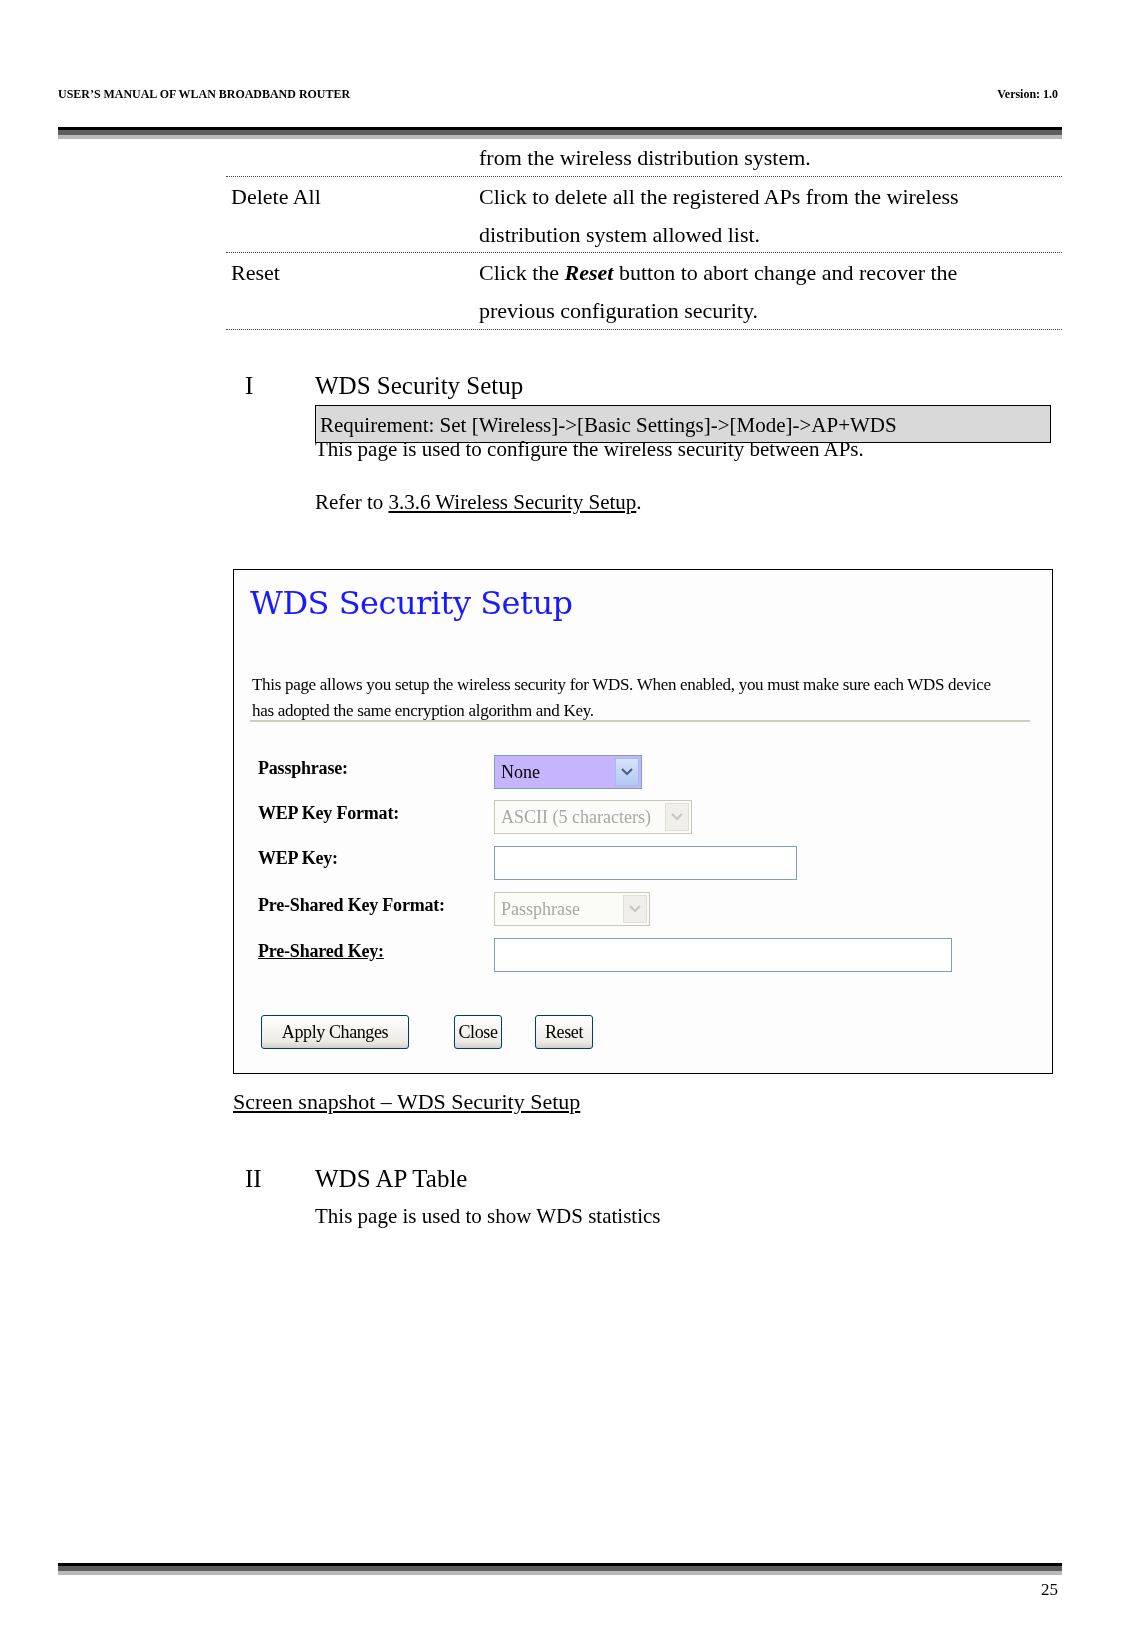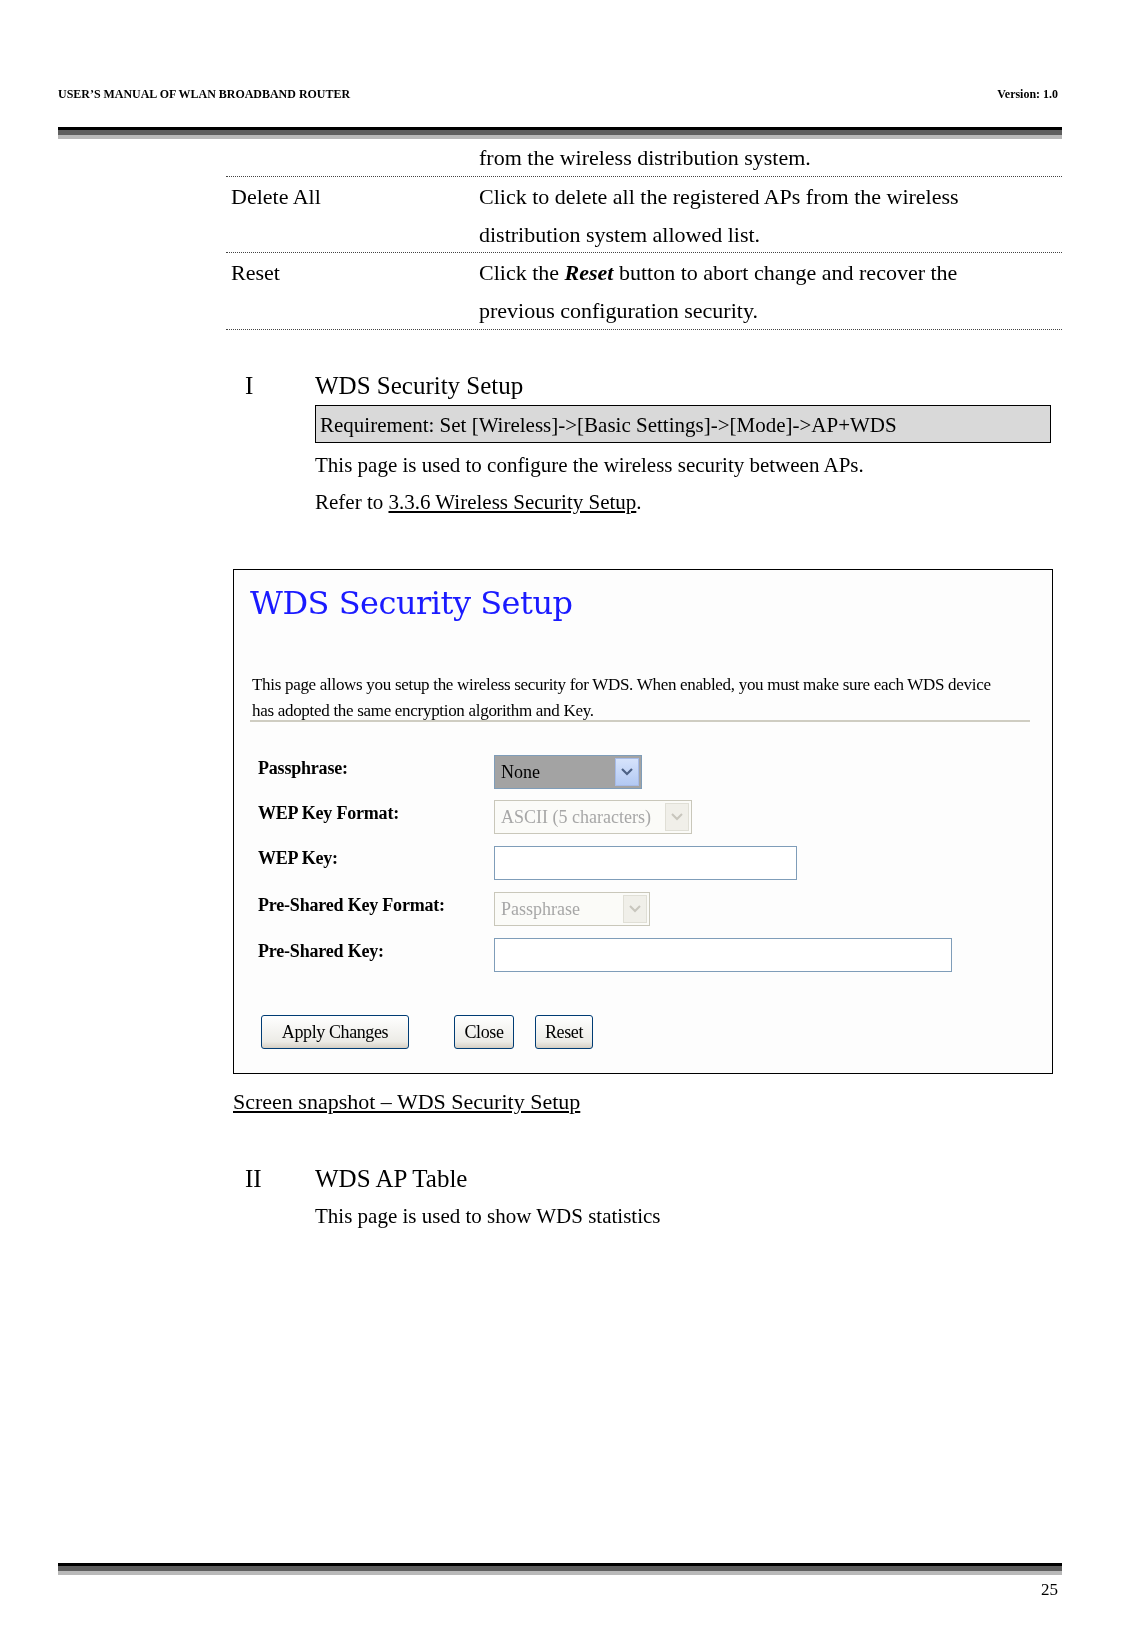--- a/index.html
+++ b/index.html
@@ -44,21 +44,21 @@
   .app-desc {
     left: 18px; top: 102px; font-size: 17px; line-height: 26px; width: 760px;
     font-family: "Liberation Serif", serif; letter-spacing: -0.3px;
   }
   .app-hr { left: 16px; top: 150px; width: 780px; height: 0; border-top: 2px solid #cfcdc2; }
   .lbl {
     left: 24px; font-family: "Liberation Serif", serif; font-weight: bold;
     font-size: 18px; white-space: nowrap; letter-spacing: -0.2px;
   }
   .sel {
-    border: 1px solid #7f9db9; background: #a3a3a3; box-sizing: border-box;
+    border: 1px solid #7f9db9; background: #c4b5fd; box-sizing: border-box;
     height: 34px; font-size: 18px; line-height: 32px; padding-left: 6px;
     font-family: "Liberation Serif", serif;
   }
   .sel.disabled { border-color: #c9c7ba; color: #a7a7a7; background: #fbfbf8; }
   .sel .arrow {
     position: absolute; right: 2px; top: 2px; width: 24px; height: 28px;
     background: linear-gradient(#d6e3fb, #b3c9f3); border: 1px solid #a6bbe8;
     box-sizing: border-box; display: flex; align-items: center; justify-content: center;
   }
   .sel.disabled .arrow { background: #f0efe9; border-color: #e0dfd6; }
@@ -97,21 +97,21 @@
 
   <div class="abs tbl-text" style="left:231px; top:260px;">Reset</div>
   <div class="abs tbl-text" style="left:479px; top:260px;"><span>Click the </span><b><i>Reset</i></b><span> button to abort change and recover the</span></div>
   <div class="abs tbl-text" style="left:479px; top:298px;">previous configuration security.</div>
   <div class="abs sep" style="left:226px; width:836px; top:329px;"></div>
 </div>
 
 <div class="abs sec-num" style="left:245px; top:372px;">I</div>
 <div class="abs sec-title" style="left:315px; top:372px;">WDS Security Setup</div>
 <div class="abs req-box">Requirement: Set [Wireless]-&gt;[Basic Settings]-&gt;[Mode]-&gt;AP+WDS</div>
-<div class="abs para" style="left:315px; top:453px;">This page is used to configure the wireless security between APs.</div>
+<div class="abs para" style="left:315px; top:437px;">This page is used to configure the wireless security between APs.</div>
 <div class="abs para" style="left:315px; top:490px;"><span>Refer to </span><span class="link">3.3.6 Wireless Security Setup</span><span>.</span></div>
 
 <div class="abs frame">
   <div class="abs app-title">WDS Security Setup</div>
   <div class="abs app-desc">This page allows you setup the wireless security for WDS. When enabled, you must make sure each WDS device has adopted the same encryption algorithm and Key.</div>
   <div class="abs app-hr"></div>
 
   <div class="abs lbl" style="top:188px;">Passphrase:</div>
   <div class="abs sel" style="left:260px; top:185px; width:148px;">
     <span>None</span>
@@ -138,25 +138,25 @@
   <div class="abs lbl" style="top:325px;">Pre-Shared Key Format:</div>
   <div class="abs sel disabled" style="left:260px; top:322px; width:156px;">
     <span>Passphrase</span>
     <span class="arrow">
       <svg width="12" height="8" viewBox="0 0 12 8">
           <path d="M1 1 L6 6 L11 1" stroke="#c8c6bd" stroke-width="2" fill="none"></path>
         </svg>
     </span>
   </div>
 
-  <div class="abs lbl" style="top:371px;">Pre-Shared Key:</div>
+  <div class="abs lbl" style="top:371px;text-decoration:underline;">Pre-Shared Key:</div>
   <div class="abs txt" style="left:260px; top:368px; width:458px;"></div>
 
   <div class="abs btn" style="left:27px; width:148px;">Apply Changes</div>
-  <div class="abs btn" style="left:220px; width:60px;text-align:center;">Close</div>
+  <div class="abs btn" style="left:220px; width:48px;text-align:center;">Close</div>
   <div class="abs btn" style="left:301px; width:58px;">Reset</div>
 </div>
 
 <div class="abs caption" style="left:233px; top:1089px;">Screen snapshot – WDS Security Setup</div>
 
 <div class="abs sec-num" style="left:245px; top:1165px;">II</div>
 <div class="abs sec-title" style="left:315px; top:1165px;">WDS AP Table</div>
 <div class="abs para" style="left:315px; top:1204px;">This page is used to show WDS statistics</div>
 
 <div class="abs bar" style="top:1563px;">

